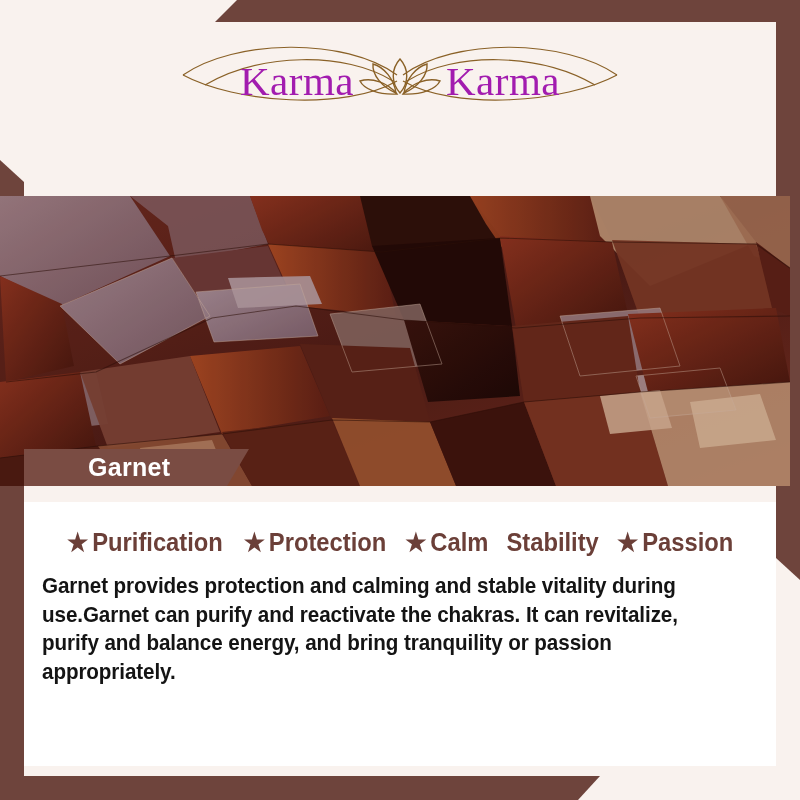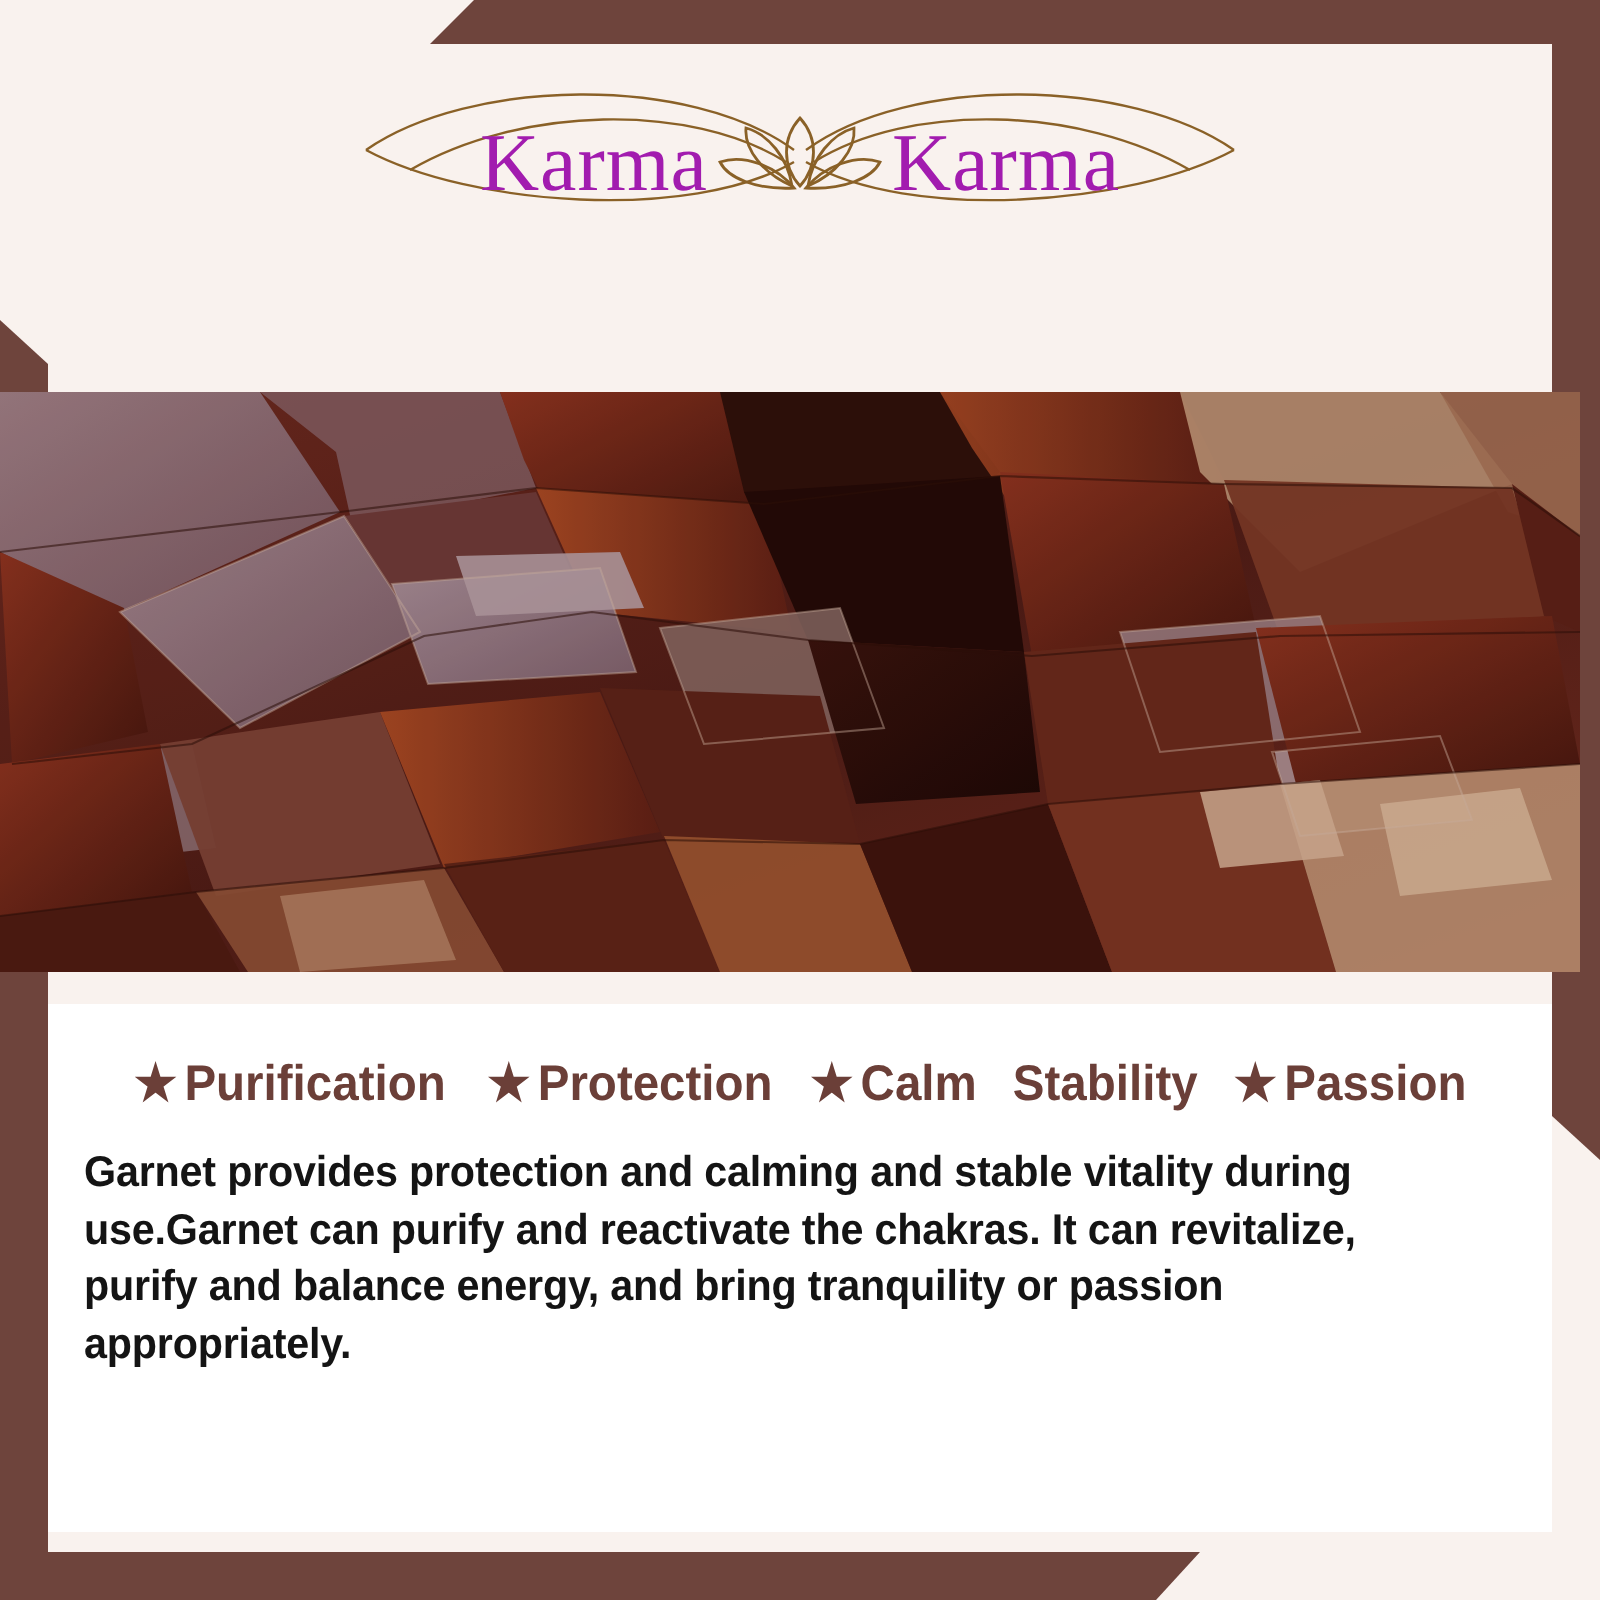--- a/index.html
+++ b/index.html
@@ -240,20 +240,23 @@
       </g>
       <g stroke="#2a0e08" stroke-width="1.1" fill="none" opacity=".55">
         <path d="M0,80 L170,60 L268,48 L382,56 L500,42 L612,46 L756,48 L790,72"></path>
         <path d="M6,186 L96,176 L212,122 L296,110 L404,124 L516,132 L640,122 L790,120"></path>
         <path d="M0,262 L98,250 L222,238 L332,224 L430,226 L524,206 L640,196 L790,186"></path>
       </g>
       <rect width="790" height="290" fill="#3a120c" opacity=".12"></rect>
     </svg>
   </div>
 
+  <div class="stone-label">
+    <span>Garnet</span>
+  </div>
 
   <div class="content-card">
     <div class="content-top-fade"></div>
 
     <div class="features" id="feature-list">
         <div class="feature">
           <span class="star">★</span>
           <span>Purification</span>
         </div>
         <div class="feature">

